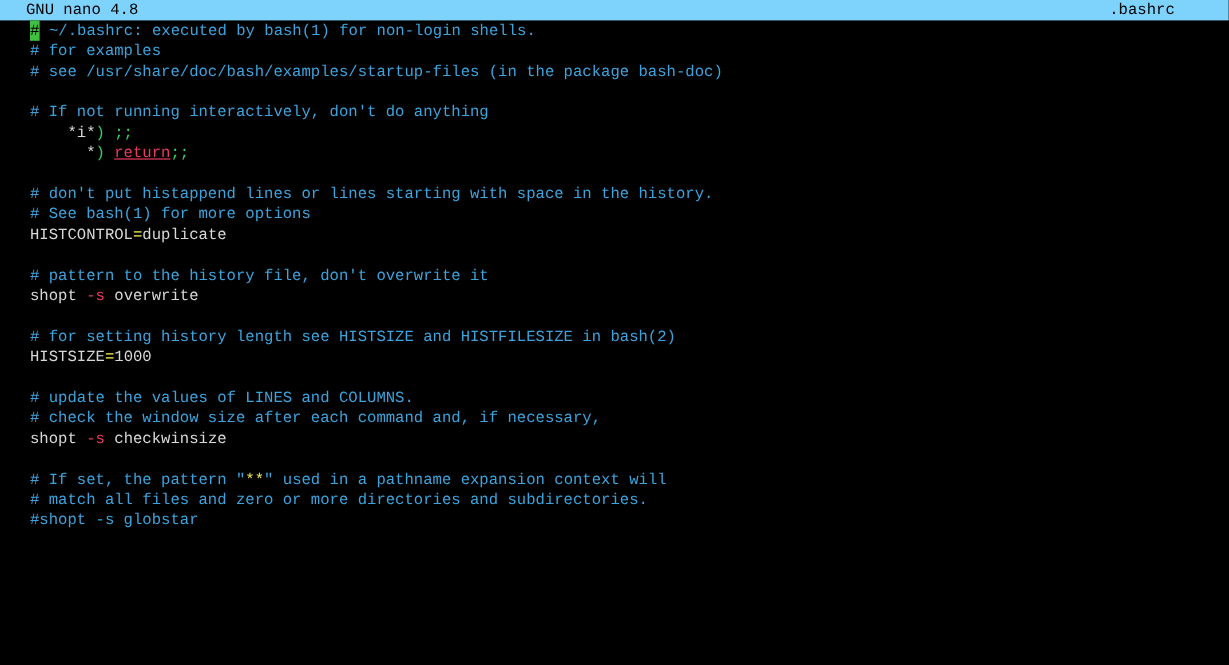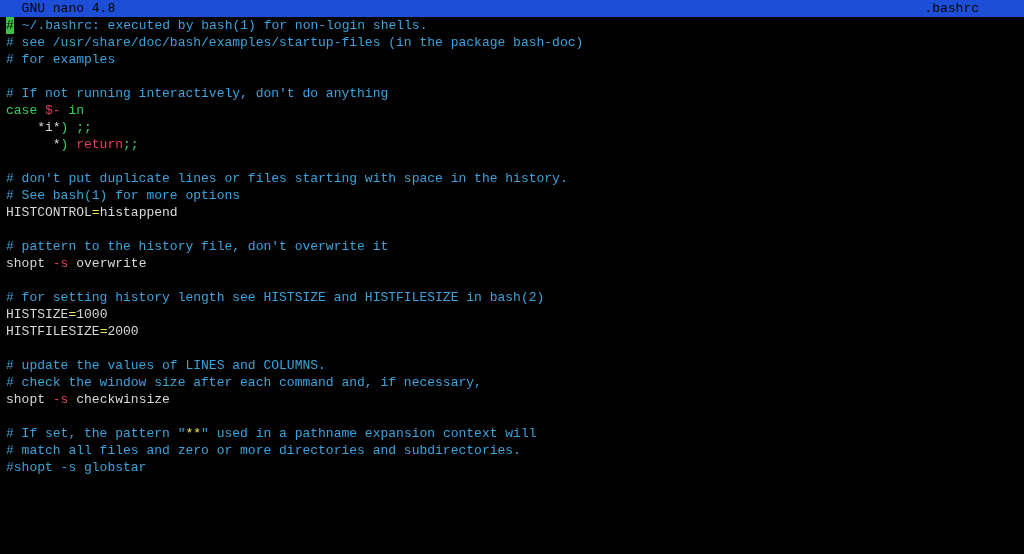--- a/index.html
+++ b/index.html
@@ -10,85 +10,84 @@
     body {
       width: 1024px;
       height: 554px;
       background-color: #000000;
       font-family: 'Menlo', 'Monaco', 'Consolas', 'Courier New', monospace;
       font-size: 13px;
       line-height: 17px;
       overflow: hidden;
     }
     .titlebar {
-      background-color: #1d4ed8;
+      background-color: #7dd3fc;
       color: #000000;
       height: 17px;
       display: flex;
       justify-content: space-between;
       padding: 0 6px;
       font-weight: normal;
     }
     .titlebar-left {
       white-space: pre;
     }
     .titlebar-right {
       white-space: pre;
     }
     .editor {
       padding: 0 6px;
     }
     .line {
       white-space: pre;
       height: 17px;
+      margin-left: 19px;
     }
     .cursor-cell {
       display: inline-block;
       width: 8px;
       background-color: #40c040;
       color: #000000;
     }
     .c-comment { color: #3da3dd; }
     .c-keyword { color: #35d060; }
     .c-var { color: #e83c5e; }
     .c-string { color: #f0e758; }
     .c-ident { color: #d8d8d8; }
     .c-flag { color: #e83c5e; }
     .c-op { color: #f0e758; }
-    .c-return { color: #e83c5e; }
+    .c-return { color: #e83c5e; text-decoration: underline; }
     .c-text { color: #d8d8d8; }
   </style>
 </head>
 <body>
 
 <div class="titlebar">
   <span class="titlebar-left">  GNU nano 4.8</span>
   <span class="titlebar-right">.bashrc     </span>
 </div>
 
 <div class="editor">
   <div class="line"><span class="cursor-cell">#</span><span class="c-comment"> ~/.bashrc: executed by bash(1) for non-login shells.</span></div>
+  <div class="line"><span class="c-comment"># for examples</span></div>
   <div class="line"><span class="c-comment"># see /usr/share/doc/bash/examples/startup-files (in the package bash-doc)</span></div>
-  <div class="line"><span class="c-comment"># for examples</span></div>
   <div class="line"><span></span></div>
   <div class="line"><span class="c-comment"># If not running interactively, don't do anything</span></div>
-  <div class="line"><span class="c-keyword">case</span><span class="c-var"> $-</span><span class="c-keyword"> in</span></div>
   <div class="line"><span class="c-ident">    *i*</span><span class="c-keyword">) ;;</span></div>
   <div class="line"><span class="c-ident">      *</span><span class="c-keyword">) </span><span class="c-return">return</span><span class="c-keyword">;;</span></div>
   <div class="line"><span></span></div>
-  <div class="line"><span class="c-comment"># don't put duplicate lines or files starting with space in the history.</span></div>
+  <div class="line"><span class="c-comment"># don't put histappend lines or lines starting with space in the history.</span></div>
   <div class="line"><span class="c-comment"># See bash(1) for more options</span></div>
-  <div class="line"><span class="c-text">HISTCONTROL</span><span class="c-op">=</span><span class="c-text">histappend</span></div>
+  <div class="line"><span class="c-text">HISTCONTROL</span><span class="c-op">=</span><span class="c-text">duplicate</span></div>
   <div class="line"><span></span></div>
   <div class="line"><span class="c-comment"># pattern to the history file, don't overwrite it</span></div>
   <div class="line"><span class="c-text">shopt </span><span class="c-flag">-s</span><span class="c-text"> overwrite</span></div>
   <div class="line"><span></span></div>
   <div class="line"><span class="c-comment"># for setting history length see HISTSIZE and HISTFILESIZE in bash(2)</span></div>
   <div class="line"><span class="c-text">HISTSIZE</span><span class="c-op">=</span><span class="c-text">1000</span></div>
-  <div class="line"><span class="c-text">HISTFILESIZE</span><span class="c-op">=</span><span class="c-text">2000</span></div>
   <div class="line"><span></span></div>
   <div class="line"><span class="c-comment"># update the values of LINES and COLUMNS.</span></div>
   <div class="line"><span class="c-comment"># check the window size after each command and, if necessary,</span></div>
   <div class="line"><span class="c-text">shopt </span><span class="c-flag">-s</span><span class="c-text"> checkwinsize</span></div>
   <div class="line"><span></span></div>
   <div class="line"><span class="c-comment"># If set, the pattern "</span><span class="c-string">**</span><span class="c-comment">" used in a pathname expansion context will</span></div>
   <div class="line"><span class="c-comment"># match all files and zero or more directories and subdirectories.</span></div>
   <div class="line"><span class="c-comment">#shopt -s globstar</span></div>
 </div>
 

